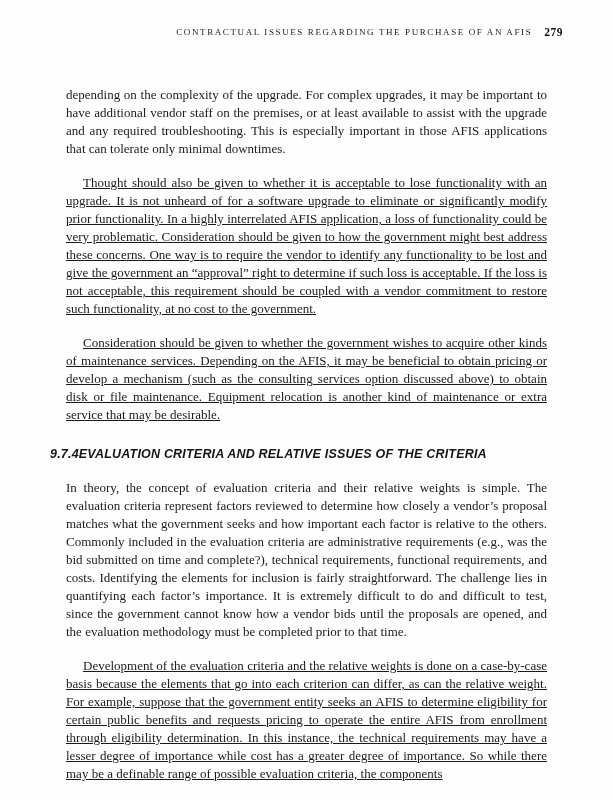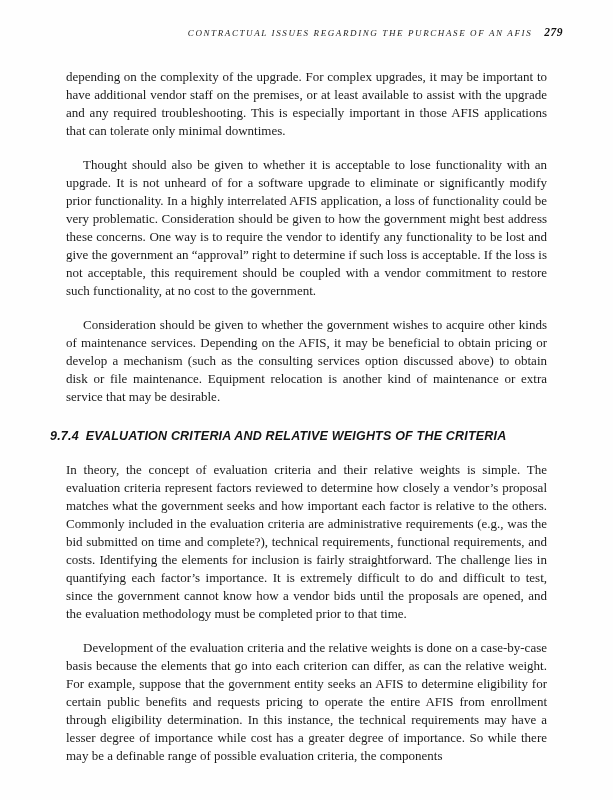--- a/index.html
+++ b/index.html
@@ -16,24 +16,23 @@
     }
     .page {
       box-sizing: border-box;
       width: 613px;
       height: 800px;
       padding: 26px 50px 0 50px;
     }
     .running-head {
       display: flex;
       justify-content: flex-end;
-      align-items: flex-end;
-      margin-bottom: 30px;
+      align-items: center;
+      margin-bottom: 48px;
       white-space: nowrap;
-      font-style: italic;
     }
     .running-title {
       font-size: 9px;
       letter-spacing: 1.6px;
       text-transform: uppercase;
       color: #222;
     }
     .page-number {
       font-weight: bold;
       font-size: 11.5px;
@@ -44,33 +43,34 @@
     .body-text {
       font-size: 13px;
       line-height: 18px;
       text-align: justify;
     }
     .para {
       margin: 16px;
     }
     .para.indent {
       text-indent: 17px;
+      text-decoration: underline;
     }
     .section-heading {
       font-family: "Liberation Sans", sans-serif;
       font-style: italic;
       font-weight: bold;
       font-size: 12.5px;
       letter-spacing: 0.2px;
       text-align: left;
       margin: 21px 0 14px 0;
       color: #151515;
     }
     .section-number {
-      margin-right: 7px;
+      margin-right: 0;
     }
   </style>
 </head>
 <body>
 
 <div class="page">
 
   <div class="running-head">
     <span class="running-title">CONTRACTUAL ISSUES REGARDING THE PURCHASE OF AN AFIS</span>
     <span class="page-number">279</span>
@@ -78,21 +78,21 @@
 
   <div class="body-text">
 
     <p class="para no-indent">depending on the complexity of the upgrade. For complex upgrades, it may be important to have additional vendor staff on the premises, or at least available to assist with the upgrade and any required troubleshooting. This is especially important in those AFIS applications that can tolerate only minimal downtimes.</p>
 
     <p class="para indent">Thought should also be given to whether it is acceptable to lose functionality with an upgrade. It is not unheard of for a software upgrade to eliminate or significantly modify prior functionality. In a highly interrelated AFIS application, a loss of functionality could be very problematic. Consideration should be given to how the government might best address these concerns. One way is to require the vendor to identify any functionality to be lost and give the government an “approval” right to determine if such loss is acceptable. If the loss is not acceptable, this requirement should be coupled with a vendor commitment to restore such functionality, at no cost to the government.</p>
 
     <p class="para indent">Consideration should be given to whether the government wishes to acquire other kinds of maintenance services. Depending on the AFIS, it may be beneficial to obtain pricing or develop a mechanism (such as the consulting services option discussed above) to obtain disk or file maintenance. Equipment relocation is another kind of maintenance or extra service that may be desirable.</p>
 
     <h2 class="section-heading">
-      <span class="section-number">9.7.4</span><span class="section-title">EVALUATION CRITERIA AND RELATIVE WEIGHTS OF THE CRITERIA</span>
+      <span class="section-number">9.7.4</span><span class="section-title">EVALUATION CRITERIA AND RELATIVE ISSUES OF THE CRITERIA</span>
     </h2>
 
     <p class="para no-indent">In theory, the concept of evaluation criteria and their relative weights is simple. The evaluation criteria represent factors reviewed to determine how closely a vendor’s proposal matches what the government seeks and how important each factor is relative to the others. Commonly included in the evaluation criteria are administrative requirements (e.g., was the bid submitted on time and complete?), technical requirements, functional requirements, and costs. Identifying the elements for inclusion is fairly straightforward. The challenge lies in quantifying each factor’s importance. It is extremely difficult to do and difficult to test, since the government cannot know how a vendor bids until the proposals are opened, and the evaluation methodology must be completed prior to that time.</p>
 
     <p class="para indent">Development of the evaluation criteria and the relative weights is done on a case-by-case basis because the elements that go into each criterion can differ, as can the relative weight. For example, suppose that the government entity seeks an AFIS to determine eligibility for certain public benefits and requests pricing to operate the entire AFIS from enrollment through eligibility determination. In this instance, the technical requirements may have a lesser degree of importance while cost has a greater degree of importance. So while there may be a definable range of possible evaluation criteria, the components</p>
 
   </div>
 
 </div>
 

